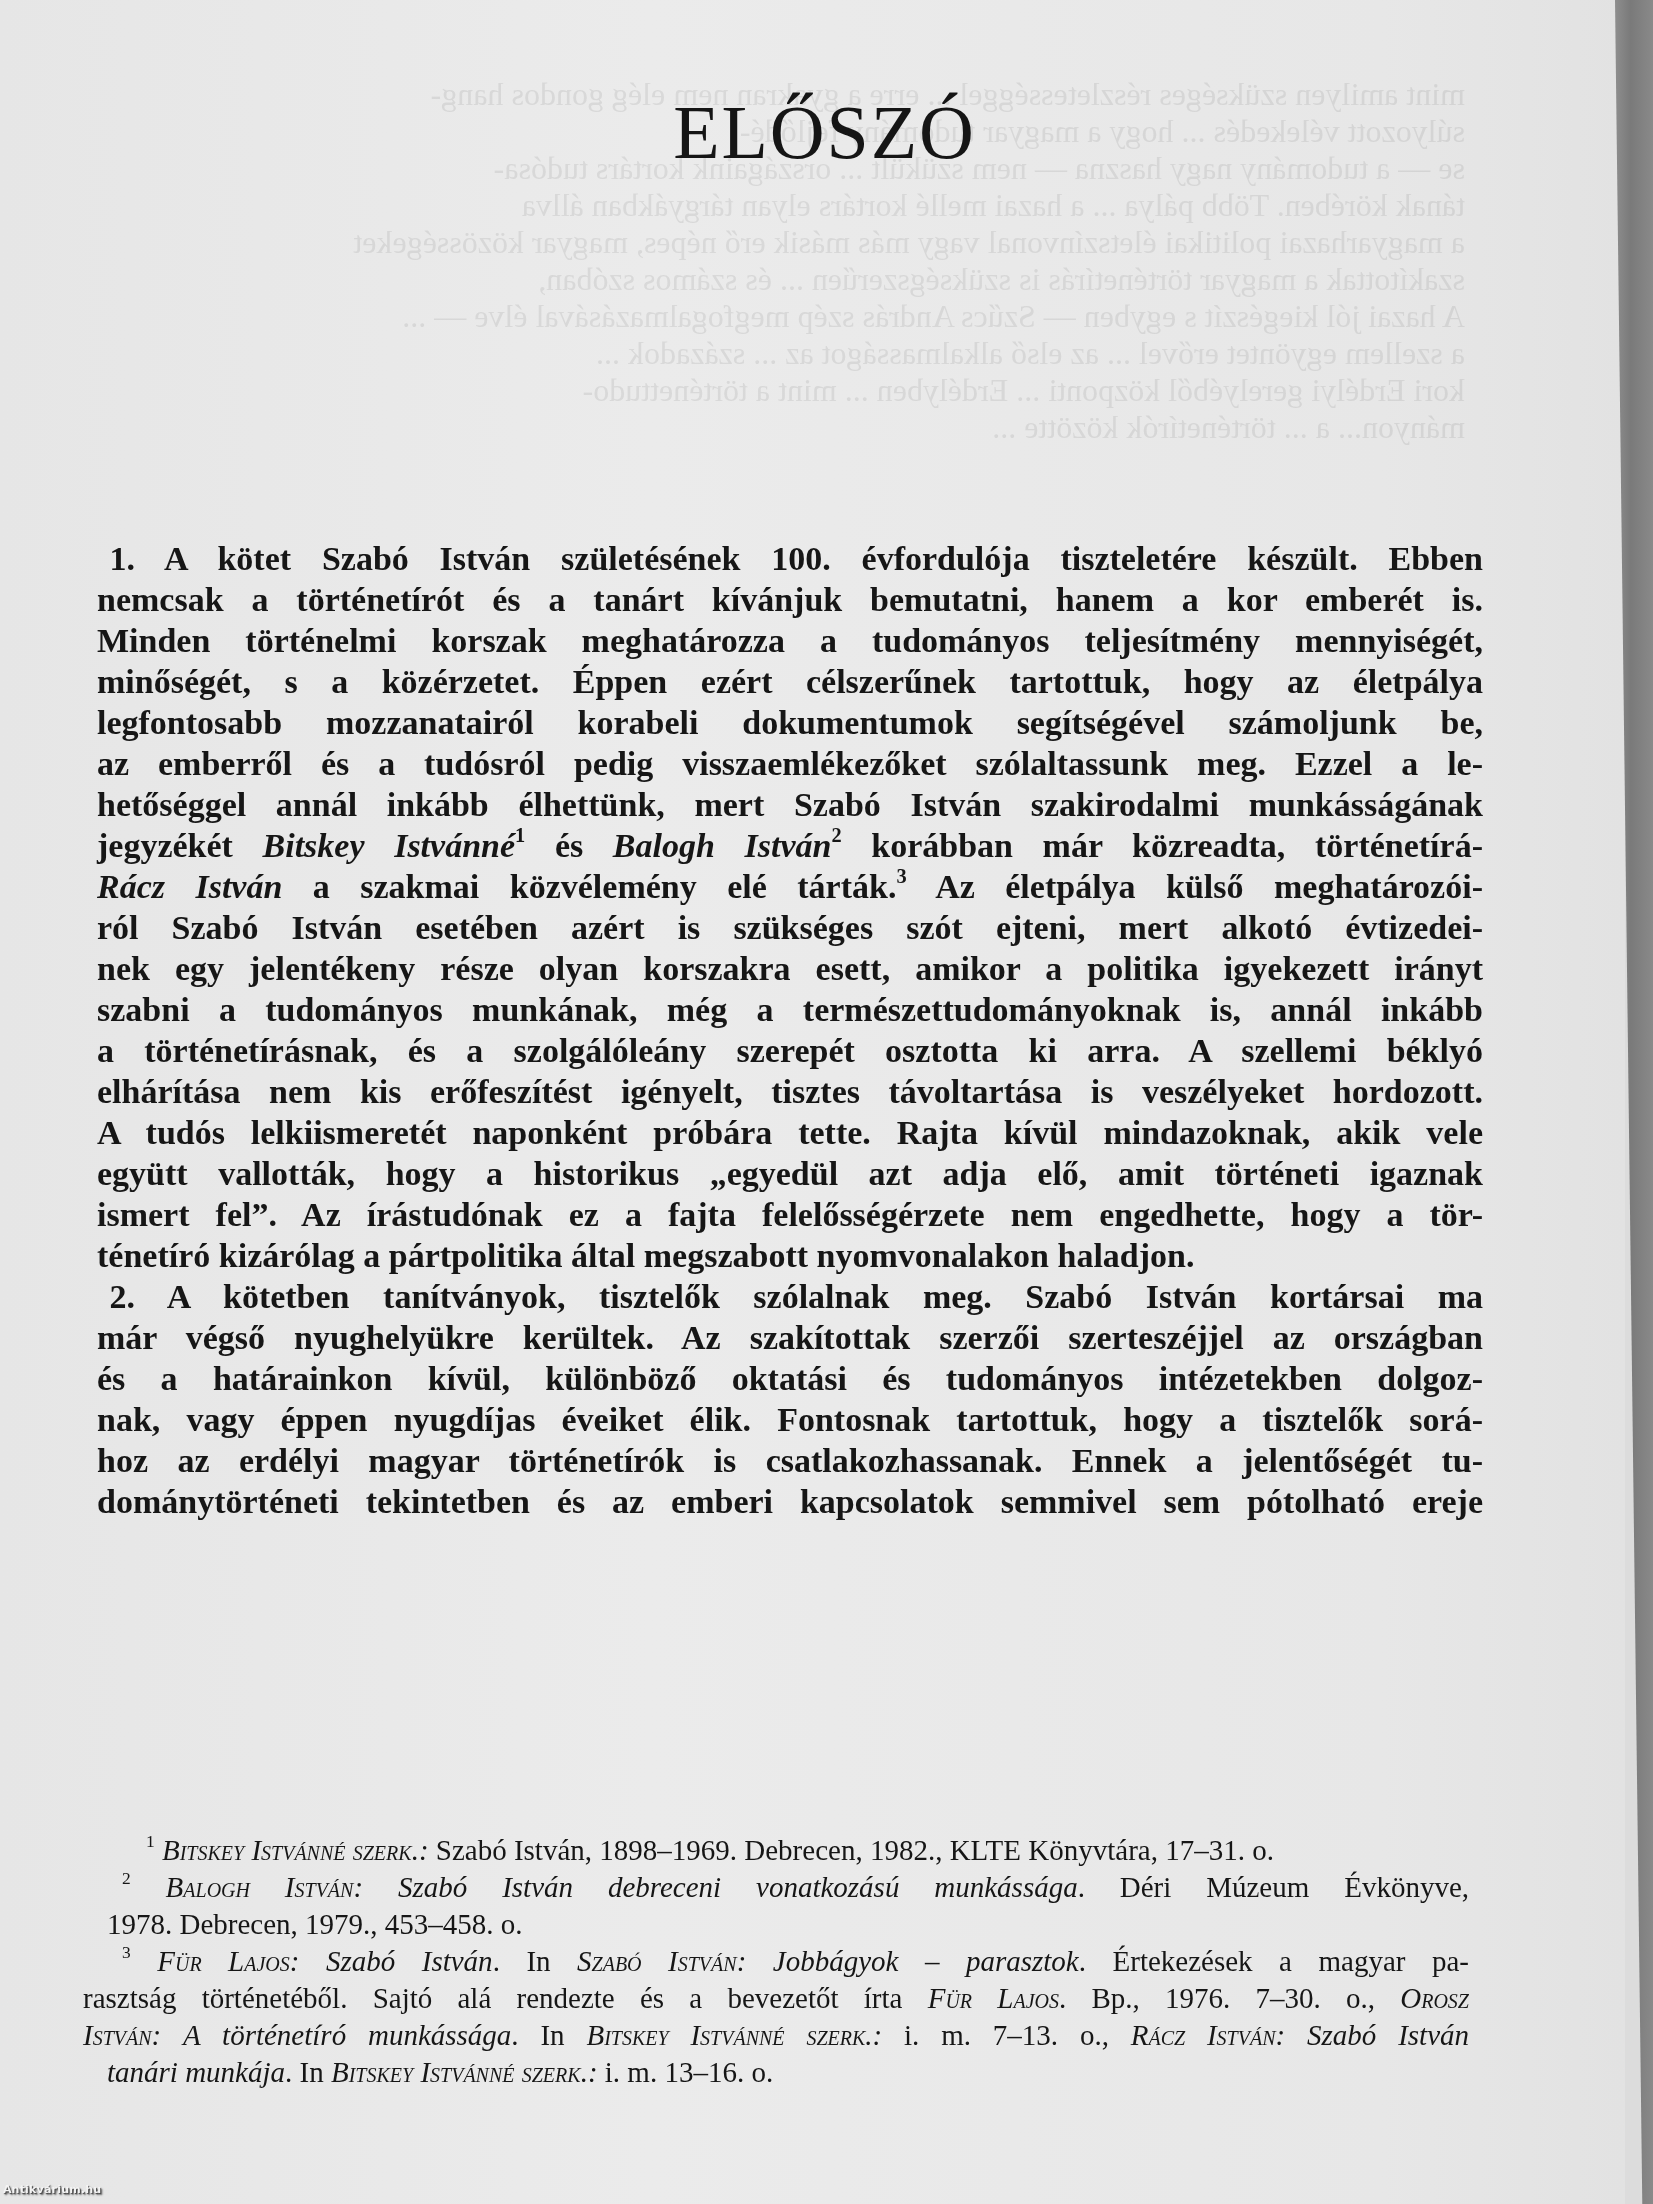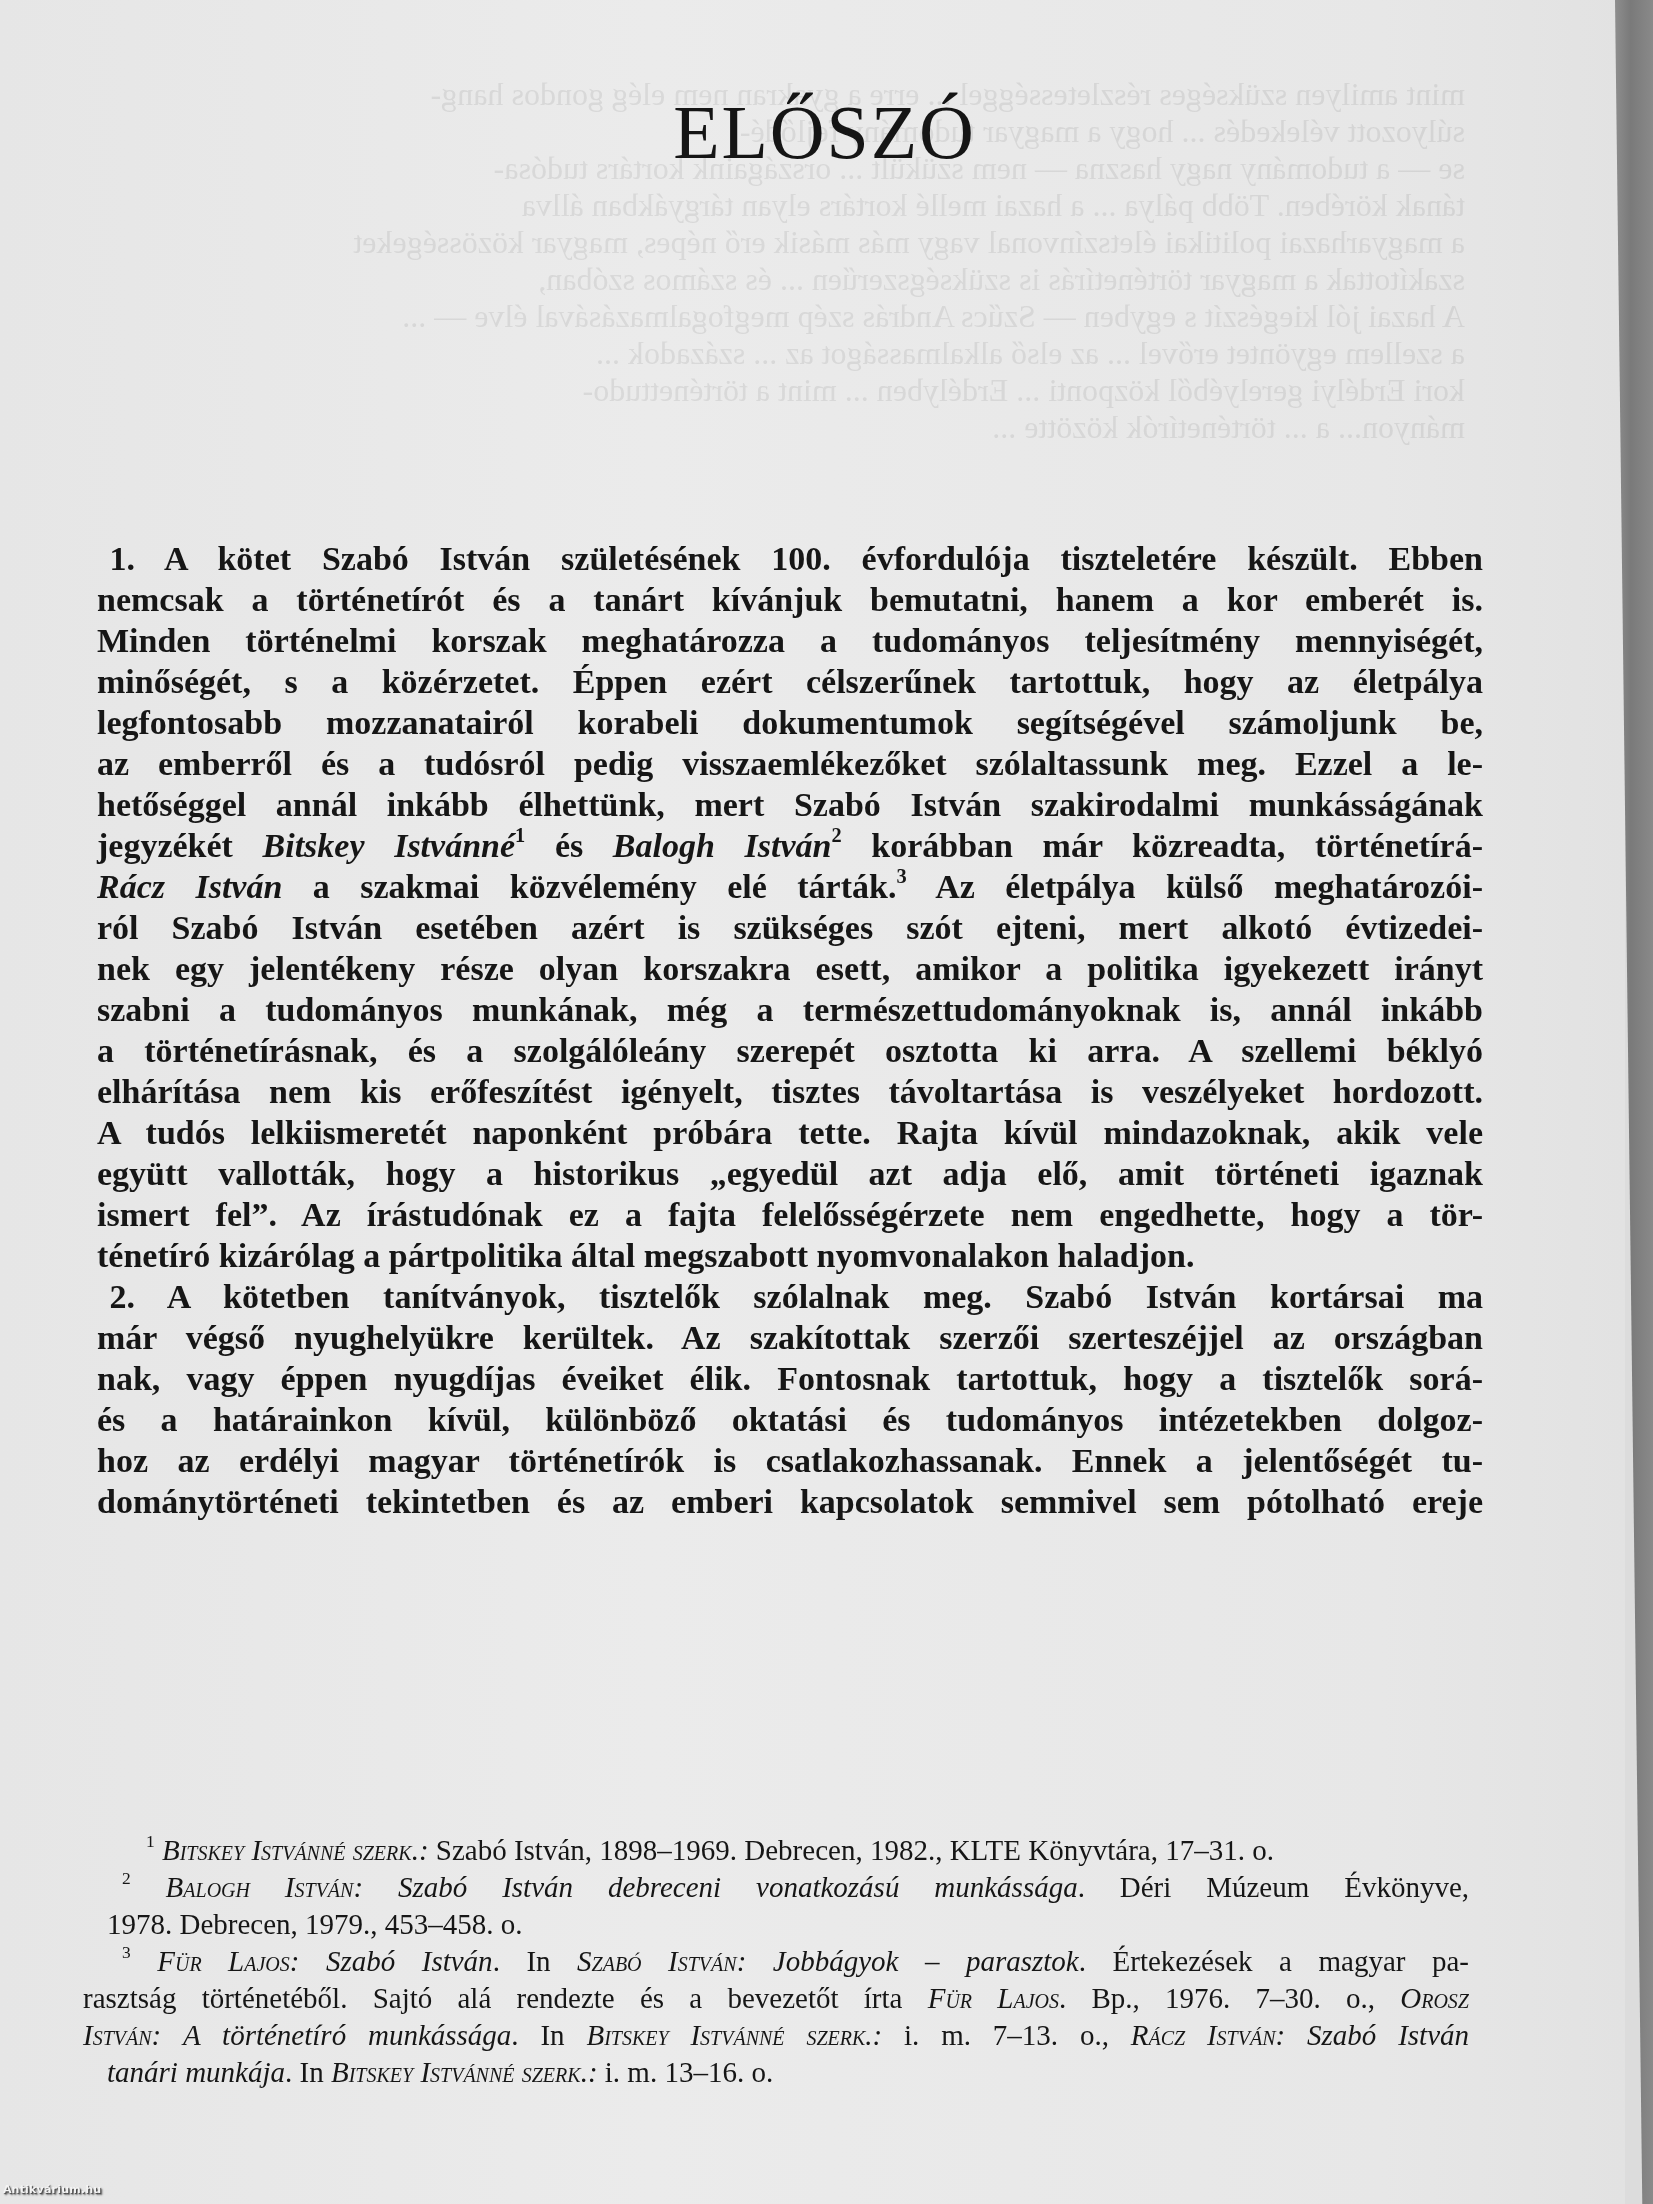--- a/index.html
+++ b/index.html
@@ -165,22 +165,22 @@
         <span class="line"><span>a történetírásnak, és a szolgálóleány szerepét osztotta ki arra. A szellemi béklyó</span></span>
         <span class="line"><span>elhárítása nem kis erőfeszítést igényelt, tisztes távoltartása is veszélyeket hordozott.</span></span>
         <span class="line"><span>A tudós lelkiismeretét naponként próbára tette. Rajta kívül mindazoknak, akik vele</span></span>
         <span class="line"><span>együtt vallották, hogy a historikus „egyedül azt adja elő, amit történeti igaznak</span></span>
         <span class="line"><span>ismert fel”. Az írástudónak ez a fajta felelősségérzete nem engedhette, hogy a tör-</span></span>
         <span class="line last"><span>ténetíró kizárólag a pártpolitika által megszabott nyomvonalakon haladjon.</span></span>
       </div>
     <div id="para2">
         <span class="line indent"><span>2. A kötetben tanítványok, tisztelők szólalnak meg. Szabó István kortársai ma</span></span>
         <span class="line"><span>már végső nyughelyükre kerültek. Az szakítottak szerzői szerteszéjjel az országban</span></span>
+        <span class="line"><span>és a határainkon kívül, különböző oktatási és tudományos intézetekben dolgoz-</span></span>
         <span class="line"><span>nak, vagy éppen nyugdíjas éveiket élik. Fontosnak tartottuk, hogy a tisztelők sorá-</span></span>
-        <span class="line"><span>és a határainkon kívül, különböző oktatási és tudományos intézetekben dolgoz-</span></span>
         <span class="line"><span>hoz az erdélyi magyar történetírók is csatlakozhassanak. Ennek a jelentőségét tu-</span></span>
         <span class="line"><span>dománytörténeti tekintetben és az emberi kapcsolatok semmivel sem pótolható ereje</span></span>
       </div>
   </div>
 
   <div class="footnotes" id="footnotes">
       <div>
         <span class="line indent last"><sup>1</sup><span> </span><span class="sc">Bitskey Istvánné szerk.:</span><span> Szabó István, 1898–1969. Debrecen, 1982., KLTE Könyvtára, 17–31. o.</span></span>
       </div>
       <div>

